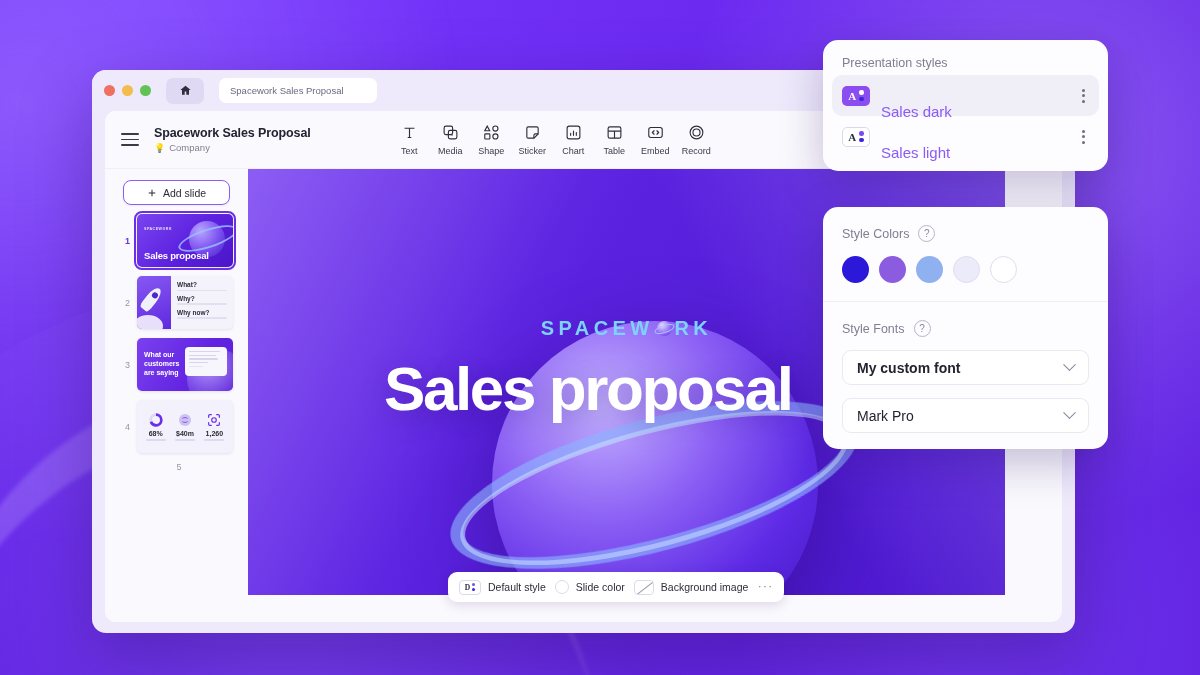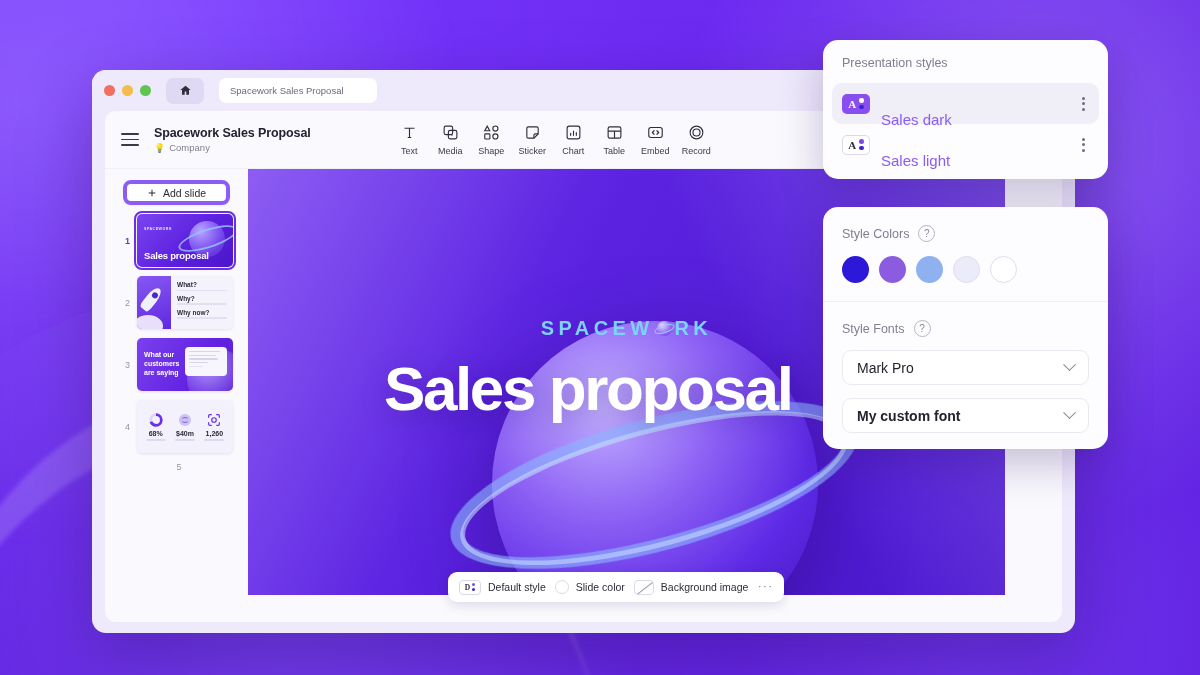--- a/index.html
+++ b/index.html
@@ -99,21 +99,21 @@
   .tool .tl { font-size: 9px; color: #3b3a48; }
 
   
   .app-body { position: absolute; top: 58px; left: 0; right: 0; bottom: 0; display: flex; }
   .slides-pane {
     width: 143px; padding: 11px 0 0 0; background: #faf9fd;
     display: flex; flex-direction: column; align-items: center; gap: 9px;
   }
   .add-slide {
     width: 107px; height: 25px; border-radius: 8px; background: #fff;
-    border: 4px solid #8b5cf6; box-shadow: 0 1px 2px rgba(30,10,80,.05);
+    border: 1px solid #8b5cf6; box-shadow: 0 1px 2px rgba(30,10,80,.05);
     display: flex; align-items: center; justify-content: center; gap: 6px;
     font-size: 10.5px; color: #2c2b39; cursor: pointer;
   }
   .thumb-row { display: flex; align-items: center; gap: 7px; }
   .thumb-num { width: 10px; text-align: right; font-size: 9px; color: #9995a8; }
   .thumb {
     width: 96px; height: 53px; border-radius: 5px; overflow: hidden; position: relative;
     cursor: pointer; box-shadow: 0 1px 3px rgba(30,10,80,.10);
   }
   .thumb.sel { outline: 2px solid #6c2fe8; outline-offset: 1.5px; }
@@ -258,21 +258,21 @@
     background: #9b97ae; transform: rotate(-38deg);
   }
   .dots-more { font-size: 13px; color: #8b87a0; letter-spacing: 1px; cursor: pointer; padding-bottom: 4px; }
 
   
   .panel {
     position: absolute; background: #fdfcff; border-radius: 15px;
     box-shadow: 0 14px 44px rgba(40,10,100,.26);
   }
   .panel-styles { left: 823px; top: 40px; width: 285px; padding: 16px 0 14px; }
-  .panel-label { font-size: 12.5px; color: #817e91; padding: 0 19px 13px; }
+  .panel-label { font-size: 12.5px; color: #817e91; padding: 0 19px 5px; }
   .style-row {
     height: 41px; margin: 0 9px; border-radius: 10px; padding: 0 10px;
     display: flex; align-items: center; gap: 11px; cursor: pointer;
   }
   .style-row.active { background: #f0eef7; }
   .style-chip {
     width: 28px; height: 20px; border-radius: 5px;
     display: flex; align-items: center; justify-content: center; gap: 3px;
   }
   .style-chip.dark { background: #8a4ef0; }
@@ -626,21 +626,21 @@
     <span class="sw outline" style="background: rgb(255, 255, 255);"></span>
   </div>
 
   <div class="divider"></div>
 
   <div class="sec-head fonts-head">
     <span>Style Fonts</span>
     <span class="qmark">?</span>
   </div>
 
+  <div class="font-select bold">
+    <span class="fname">My custom font</span>
+    <span class="chev"></span>
+  </div>
   <div class="font-select">
     <span class="fname">Mark Pro</span>
     <span class="chev"></span>
   </div>
-  <div class="font-select bold">
-    <span class="fname">My custom font</span>
-    <span class="chev"></span>
-  </div>
 </div>
 
 </body></html>

